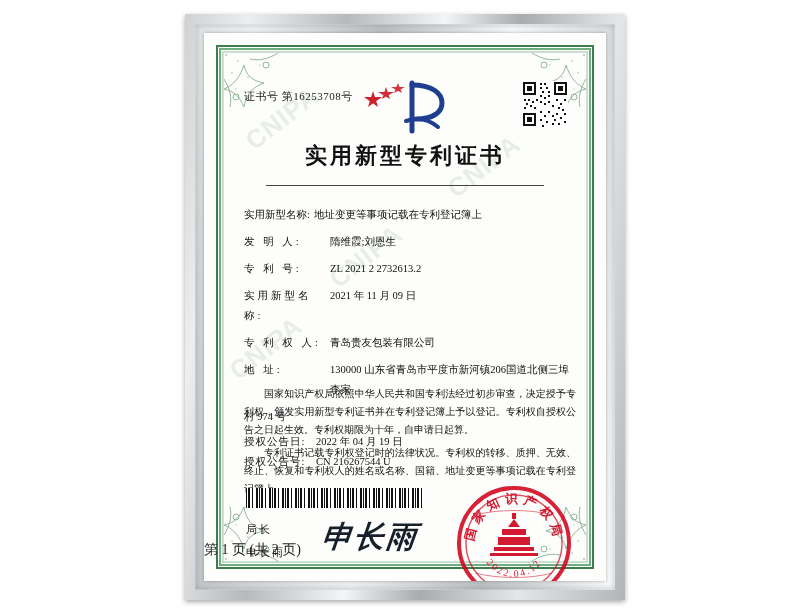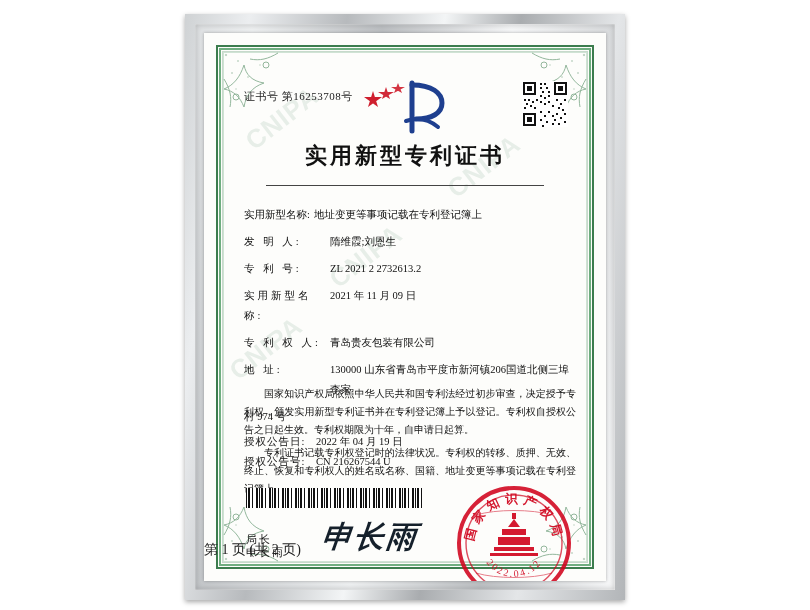--- a/index.html
+++ b/index.html
@@ -114,21 +114,21 @@
   }
   .paras p{margin:0 0 6px 0;text-indent:2em;}
 
   
   .barcode{
     position:absolute;left:42px;top:455px;width:176px;height:20px;
     background:repeating-linear-gradient(90deg,#111 0 1px,#fff 1px 2px,#111 2px 4px,#fff 4px 6px,#111 6px 7px,#fff 7px 10px,#111 10px 12px,#fff 12px 13px);
   }
 
   
-  .sig-label{position:absolute;left:42px;top:499px;font-size:11px;letter-spacing:2px;color:#111;}
+  .sig-label{position:absolute;left:42px;top:489px;font-size:11px;letter-spacing:2px;color:#111;}
   .sig-name{position:absolute;left:42px;top:512px;font-size:11px;letter-spacing:2px;color:#111;}
   .sig-hand{
     position:absolute;left:118px;top:484px;font-size:30px;color:#15202b;
     font-family:"Liberation Serif",serif;font-style:italic;font-weight:bold;letter-spacing:2px;
     transform:skewX(-6deg);
   }
 
   
   .seal{
     position:absolute;left:252px;top:452px;width:116px;height:116px;

